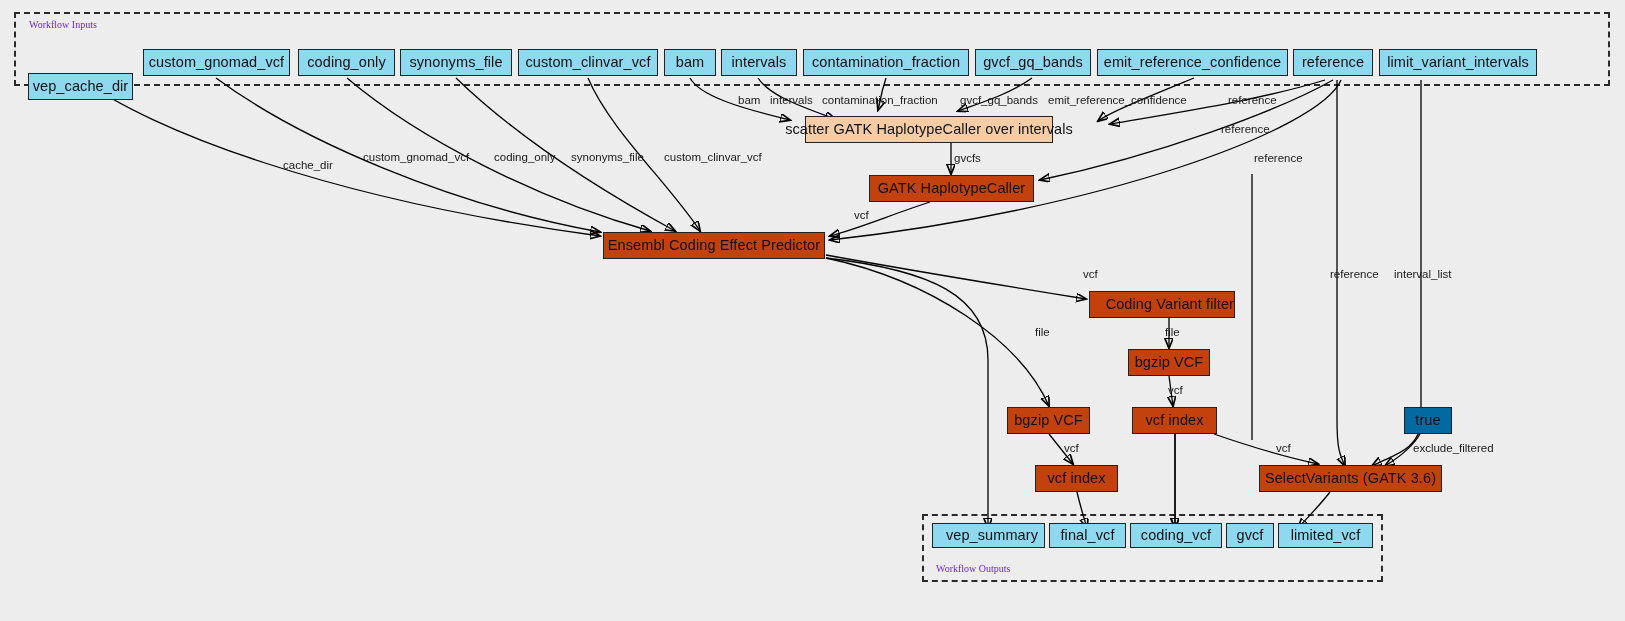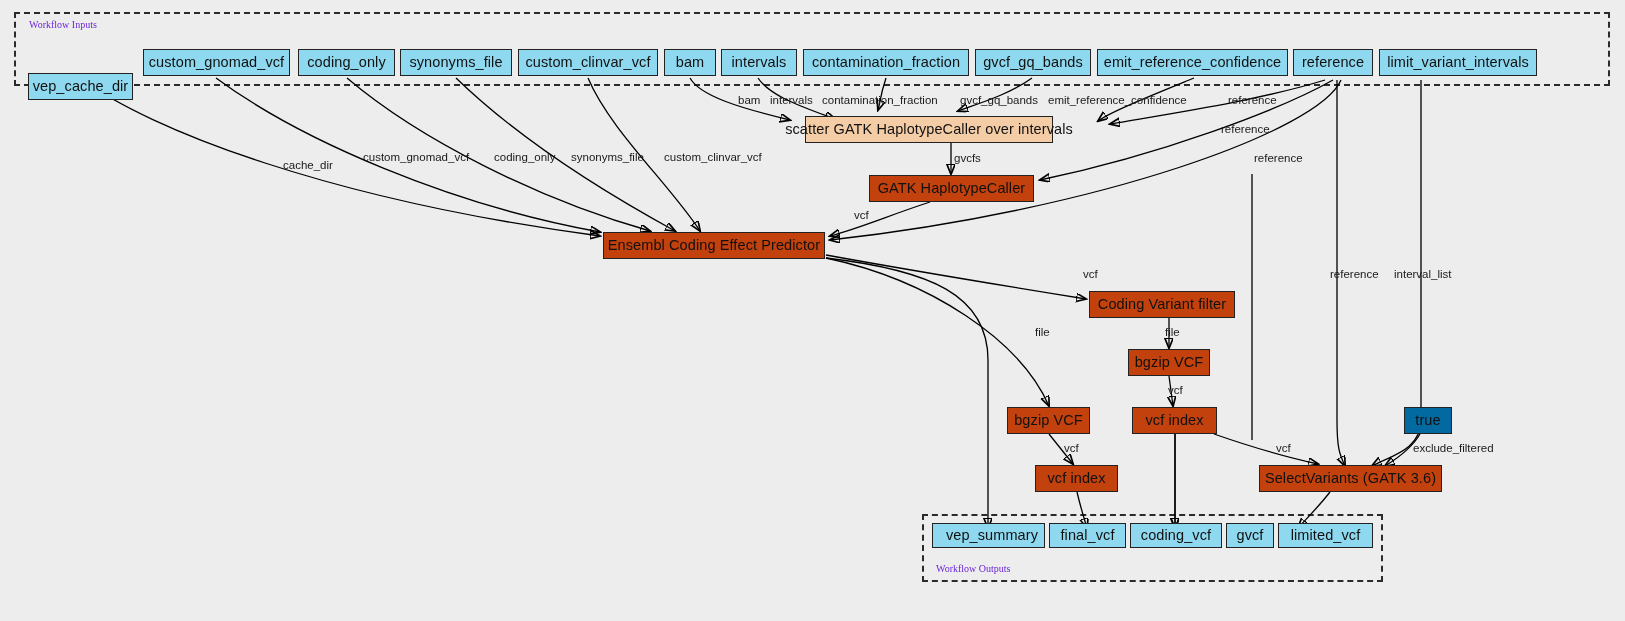--- a/index.html
+++ b/index.html
@@ -187,21 +187,21 @@
   </div>
 
   <div class="node proc" style="left:869px; top:175px; width:165px; height:27px;">
     <span>GATK HaplotypeCaller</span>
   </div>
 
   <div class="node proc" style="left:603px; top:232px; width:222px; height:27px;">
     <span>Ensembl Coding Effect Predictor</span>
   </div>
 
-  <div class="node proc" style="left:1089px; top:291px; width:146px; height:27px;">
+  <div class="node proc" style="left:1089px; top:291px; width:146px; height:27px;justify-content:flex-end;">
     <span>Coding Variant filter</span>
   </div>
 
   <div class="node proc" style="left:1128px; top:349px; width:82px; height:27px;">
     <span>bgzip VCF</span>
   </div>
 
   <div class="node proc" style="left:1132px; top:407px; width:85px; height:27px;">
     <span>vcf index</span>
   </div>

